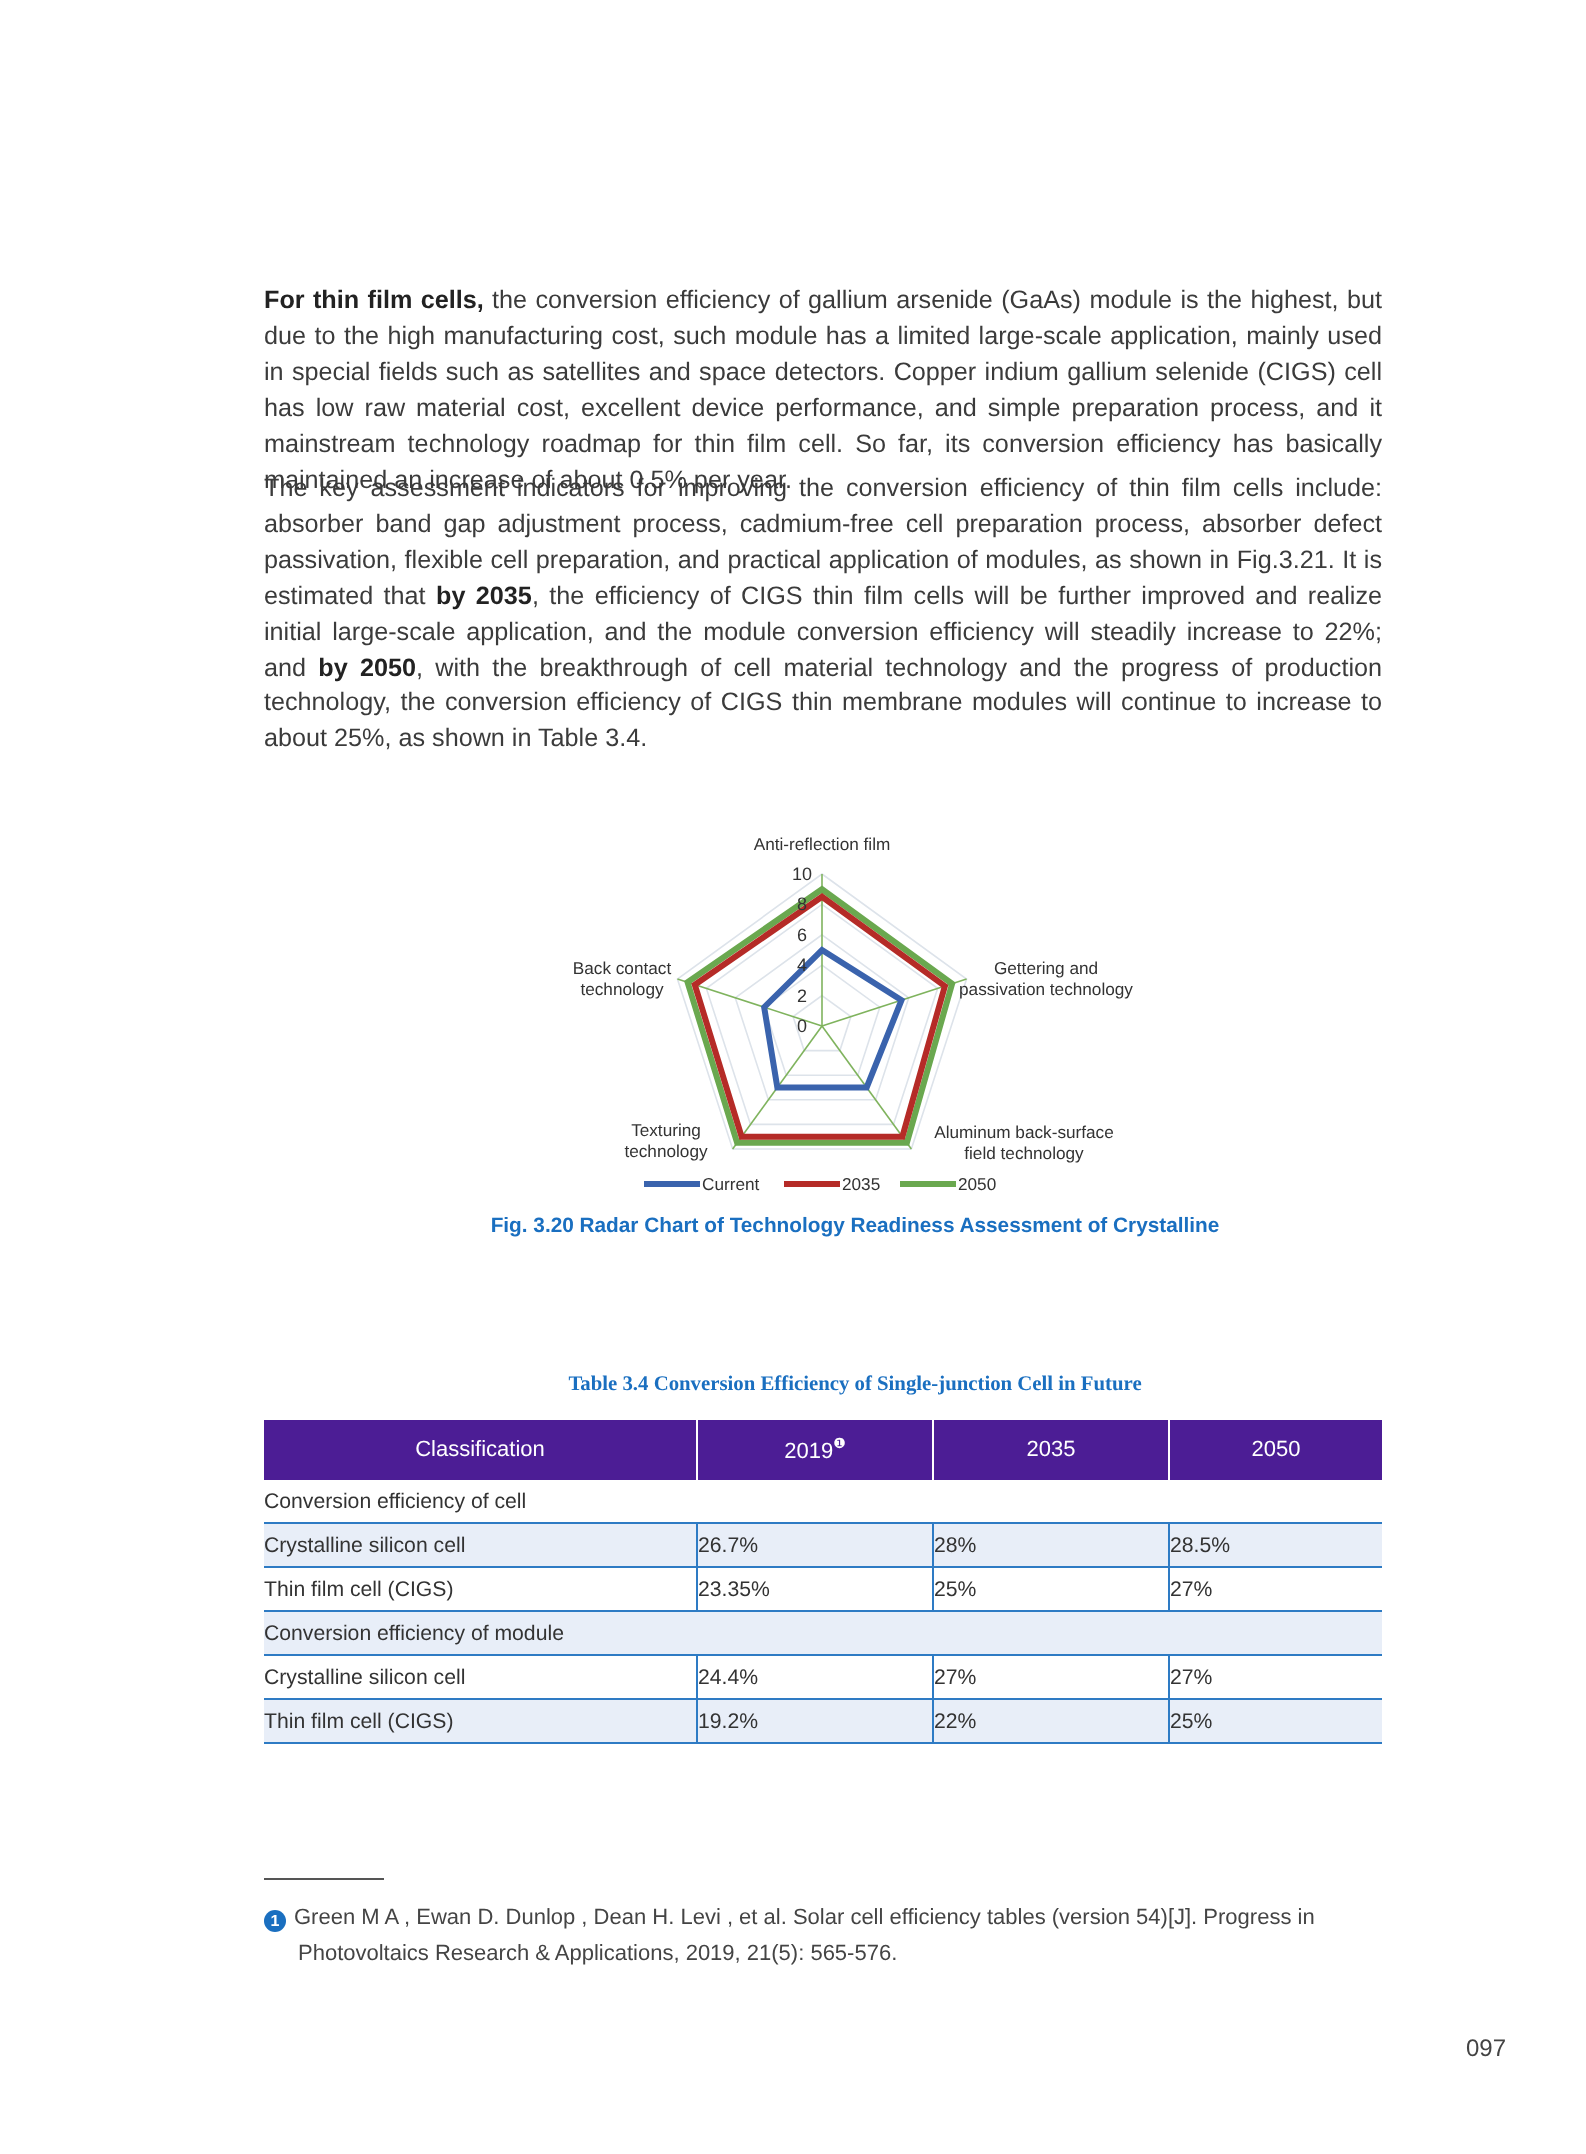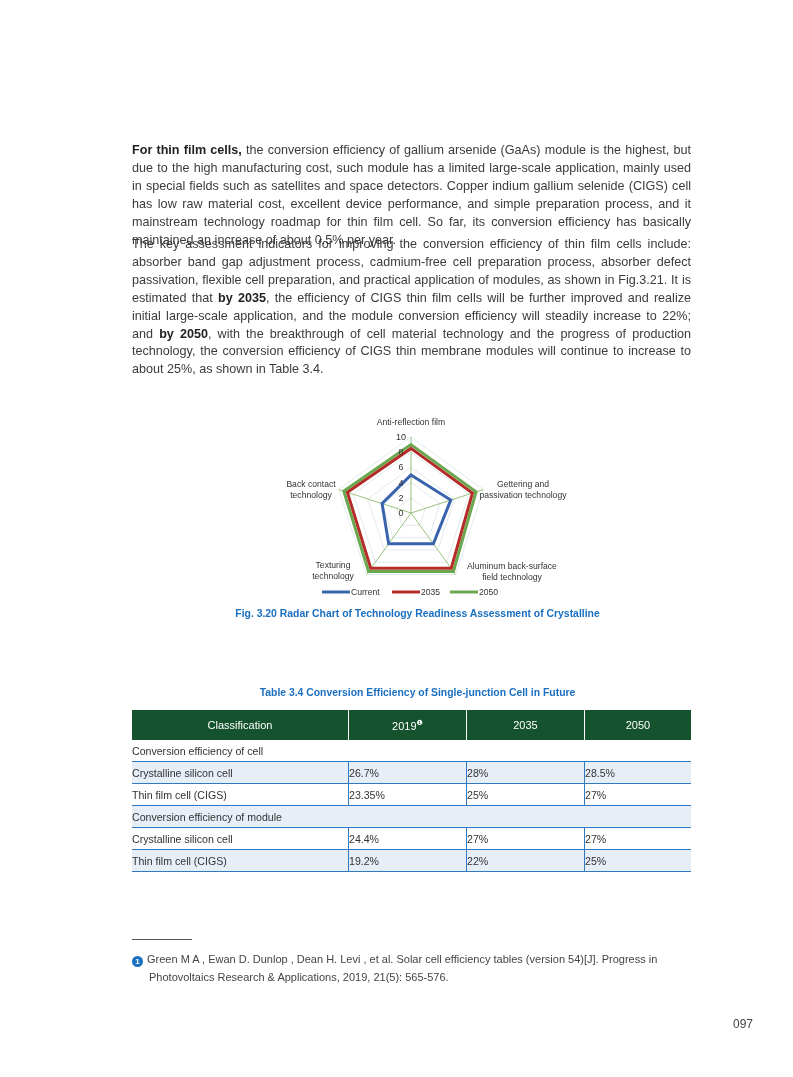--- a/index.html
+++ b/index.html
@@ -4,27 +4,27 @@
 <style>
   html, body { margin: 0; padding: 0; background: #ffffff; }
   body { width: 793px; height: 1077px; position: relative; overflow: hidden;
          font-family: "Liberation Sans", sans-serif; color: #3a3a3a; }
   .para { position: absolute; left: 132px; width: 559px; font-size: 12.6px;
           line-height: 17.9px; text-align: justify; color: #3b3b3b; }
   .para b { color: #222; font-weight: bold; }
   #p1 { top: 110px; margin-top: 32px; }
   #p2 { top: 236px; }
   .chart { position: absolute; left: 270px; top: 410px; width: 330px; height: 195px; }
-  .caption { position: absolute; left: 156px; width: 523px; text-align: center;
+  .caption { position: absolute; left: 166px; width: 523px; text-align: center;
              color: #1a6fc0; font-weight: bold; font-size: 10.4px; line-height: 15.5px; }
   #fig-caption { top: 606px; }
-  #table-caption { top: 685px; }
+  #table-caption { top: 685px; font-family: Liberation Serif, serif; }
   table.t { position: absolute; left: 132px; top: 710px; width: 559px; border-collapse: collapse;
             font-size: 10.6px; color: #333; }
-  table.t th { background: #14532d; color: #ffffff; font-weight: normal; height: 28px;
+  table.t th { background: #4c1d95; color: #ffffff; font-weight: normal; height: 28px;
                border-left: 1px solid #ffffff; font-size: 11px; margin-left: 30px; }
   table.t th:first-child { border-left: none; }
   table.t td { height: 21px; text-align: left; border-top: 1px solid #2e7bc4;
                border-left: 1px solid #2e7bc4; padding: 0; }
   table.t td:first-child { border-left: none; }
   table.t tr.section td { border-left: none; }
   table.t tr.shade td { background: #e8eef8; }
   table.t tr:last-child td { border-bottom: 1.5px solid #2e7bc4; }
   sup.fn { font-size: 7px; vertical-align: 5px; }
   .fn-rule { position: absolute; left: 132px; top: 939px; width: 60px; height: 1px; background: #555; }

